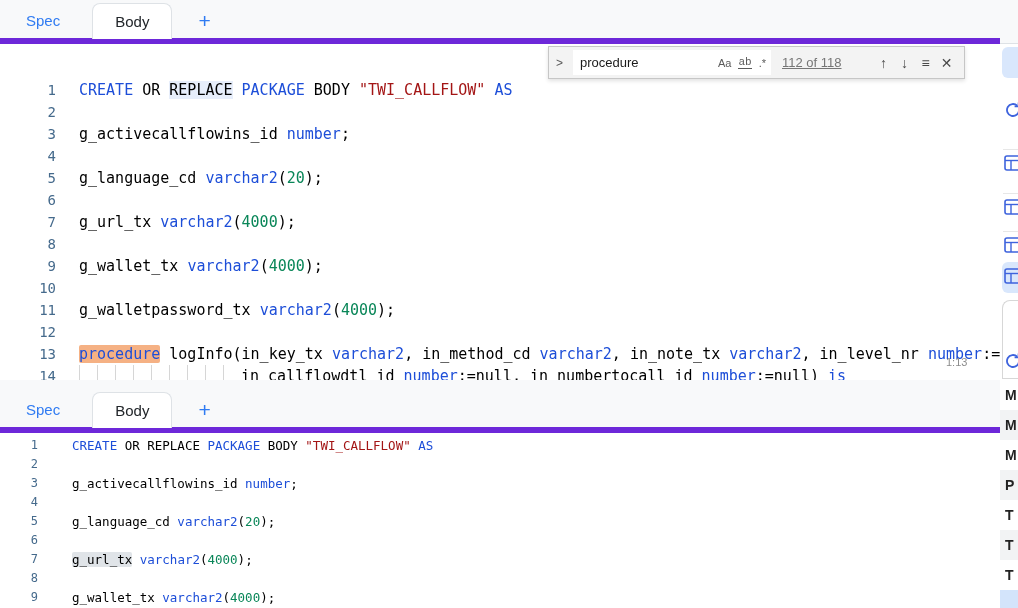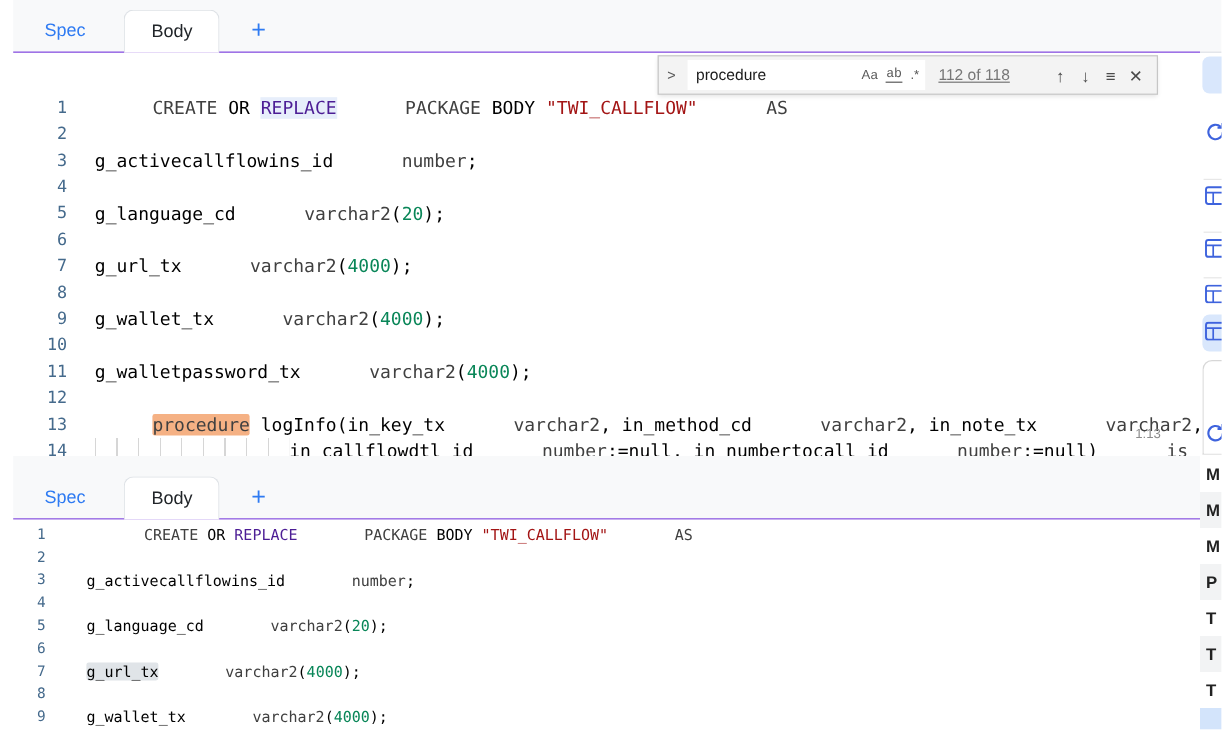--- a/index.html
+++ b/index.html
@@ -1,21 +1,21 @@
 <!DOCTYPE html>
 <html><head>
 <meta charset="utf-8">
 <style>
   * { margin:0; padding:0; box-sizing:border-box; }
   html,body { width:1018px; height:608px; overflow:hidden; background:#fff;
               font-family:"Liberation Sans", sans-serif; position:relative; }
 
   
-  .tabbar { position:absolute; left:11px; width:1000px; background:#f8f9fa;
-            border-bottom:1px solid #6d28d9; display:flex; align-items:flex-end;
+  .tabbar { position:absolute; left:0; width:1000px; background:#f8f9fa;
+            border-bottom:6px solid #6d28d9; display:flex; align-items:flex-end;
             padding-left:10px; }
   #tabbar-top { top:0; height:44px; }
   #tabbar-bottom { top:380px; height:53px; }
   .tab { font-size:15px; color:#2f7bf2; padding:9px 16px; cursor:pointer; white-space:nowrap; }
   .tab.active { background:#fff; border:1px solid #dee2e6; border-bottom:none;
                 border-radius:8px 8px 0 0; color:#212529; margin:0 0 -1px 16px;
                 padding:9px 22px; }
   .tab.plus { font-size:21px; line-height:18px; padding:5px 14px 8px; margin-left:12px; }
 
   
@@ -27,22 +27,22 @@
   #bottom-code { position:absolute; top:3px; left:0; width:100%; }
   .cl { display:flex; white-space:pre; }
   #editor-top .cl { height:22px; line-height:22px; }
   #editor-bottom .cl { height:19px; line-height:19px; }
   .cl .g { flex:none; text-align:right; color:#456a8c; }
   #editor-top .cl .g { width:56px; font-size:14px; }
   #editor-bottom .cl .g { width:38px; font-size:12px; }
   .cl .c { flex:none; }
   #editor-top .cl .c { margin-left:23px; }
   #editor-bottom .cl .c { margin-left:34px; }
-  .tk-k { color:#404040;margin-left:48px; }
-  .tk-m { color:#4c1d95; }
+  .tk-k { color:#1d4ed8; }
+  .tk-m { color:#000000; }
   .tk-s { color:#a31515; }
   .tk-n { color:#098658; }
   .tk-p { color:#000000; }
   .hl-find { background:#f5b184; border-radius:2px; }
   .hl-word { background:#e7eefb; }
   .hl-sel  { background:#e0e4e8; border-radius:2px; }
   .guides { display:inline-block; width:162px; height:22px; vertical-align:top;
             background:repeating-linear-gradient(to right,#d6d6d6 0 1px,transparent 1px 18px); }
 
   

